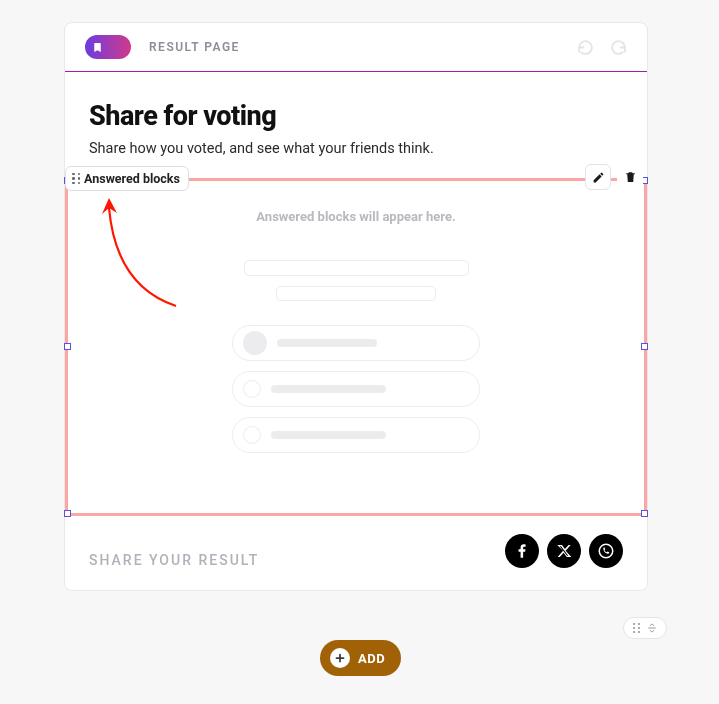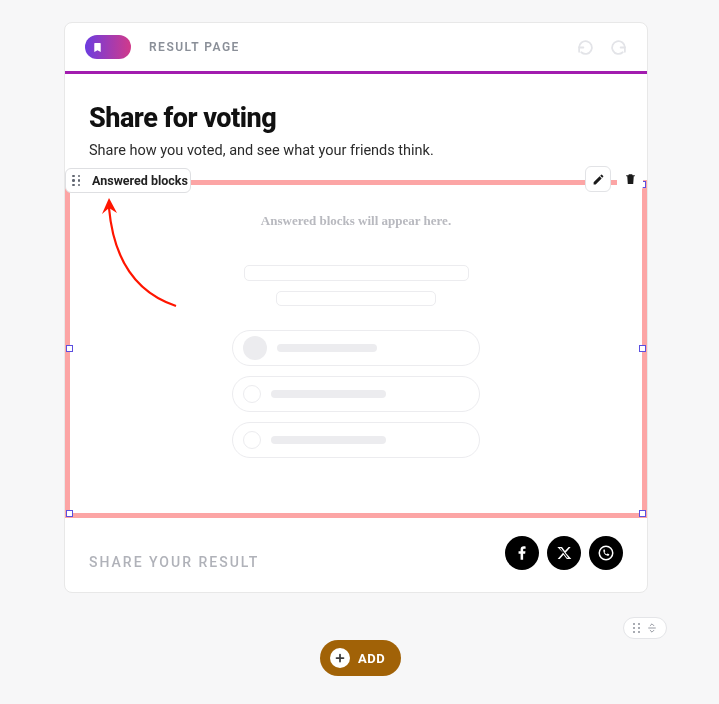--- a/index.html
+++ b/index.html
@@ -17,21 +17,21 @@
       top: 22px;
       width: 584px;
       background: #fff;
       border: 1px solid #e8e8e8;
       border-radius: 8px;
     }
     .card-header {
       display: flex;
       align-items: center;
       padding: 12px 20px 12px 20px;
-      border-bottom: 3px solid #a21caf;
+      border-bottom: 1px solid #a21caf;
       gap: 18px;
     }
     .bookmark-pill {
       width: 46px;
       height: 24px;
       border-radius: 12px;
       background: linear-gradient(90deg, #6c3ce0 0%, #d13a8a 100%);
       display: flex;
       align-items: center;
       justify-content: flex-start;
@@ -69,24 +69,24 @@
       height: 0;
       z-index: 5;
     }
     .label-chip {
       position: absolute;
       left: 0px;
       top: -1px;
       background: #fff;
       border: 1px solid #dedfe2;
       border-radius: 6px;
-      padding: 4px 2px 4px 6px;
-      display: flex;
-      align-items: center;
-      gap: 10px;
+      padding: 4px 8px 4px 6px;
+      display: flex;
+      align-items: center;
+      gap: 2px;
       font-size: 12.5px;
       font-weight: 700;
       color: #222;
     }
     .label-chip .grip {
       width: 10px; height: 12px;
       display: grid;
       grid-template-columns: 1fr 1fr;
       grid-template-rows: 1fr 1fr 1fr;
       gap: 1.5px;
@@ -104,25 +104,24 @@
     .tool-btn {
       width: 26px; height: 26px;
       border: 1px solid #e2e3e6;
       border-radius: 6px;
       background: #fff;
       display: flex; align-items: center; justify-content: center;
     }
     .tool-btn.plain { border: none; }
     .selection-area {
       margin: 11px 0 0 0;
-      border: 5px solid #fca5a5;
+      border: 3px solid #fca5a5;
       position: relative;
       height: 338px;
       background: #fff;
-      font-family: Liberation Serif, serif;
     }
     .sel-handle {
       position: absolute;
       width: 7px; height: 7px;
       background: #fff;
       border: 1px solid #5b4fe0;
     }
     .sel-tl { left: -4px; top: -4px; }
     .sel-tr { right: -4px; top: -4px; }
     .sel-bl { left: -4px; bottom: -4px; }

